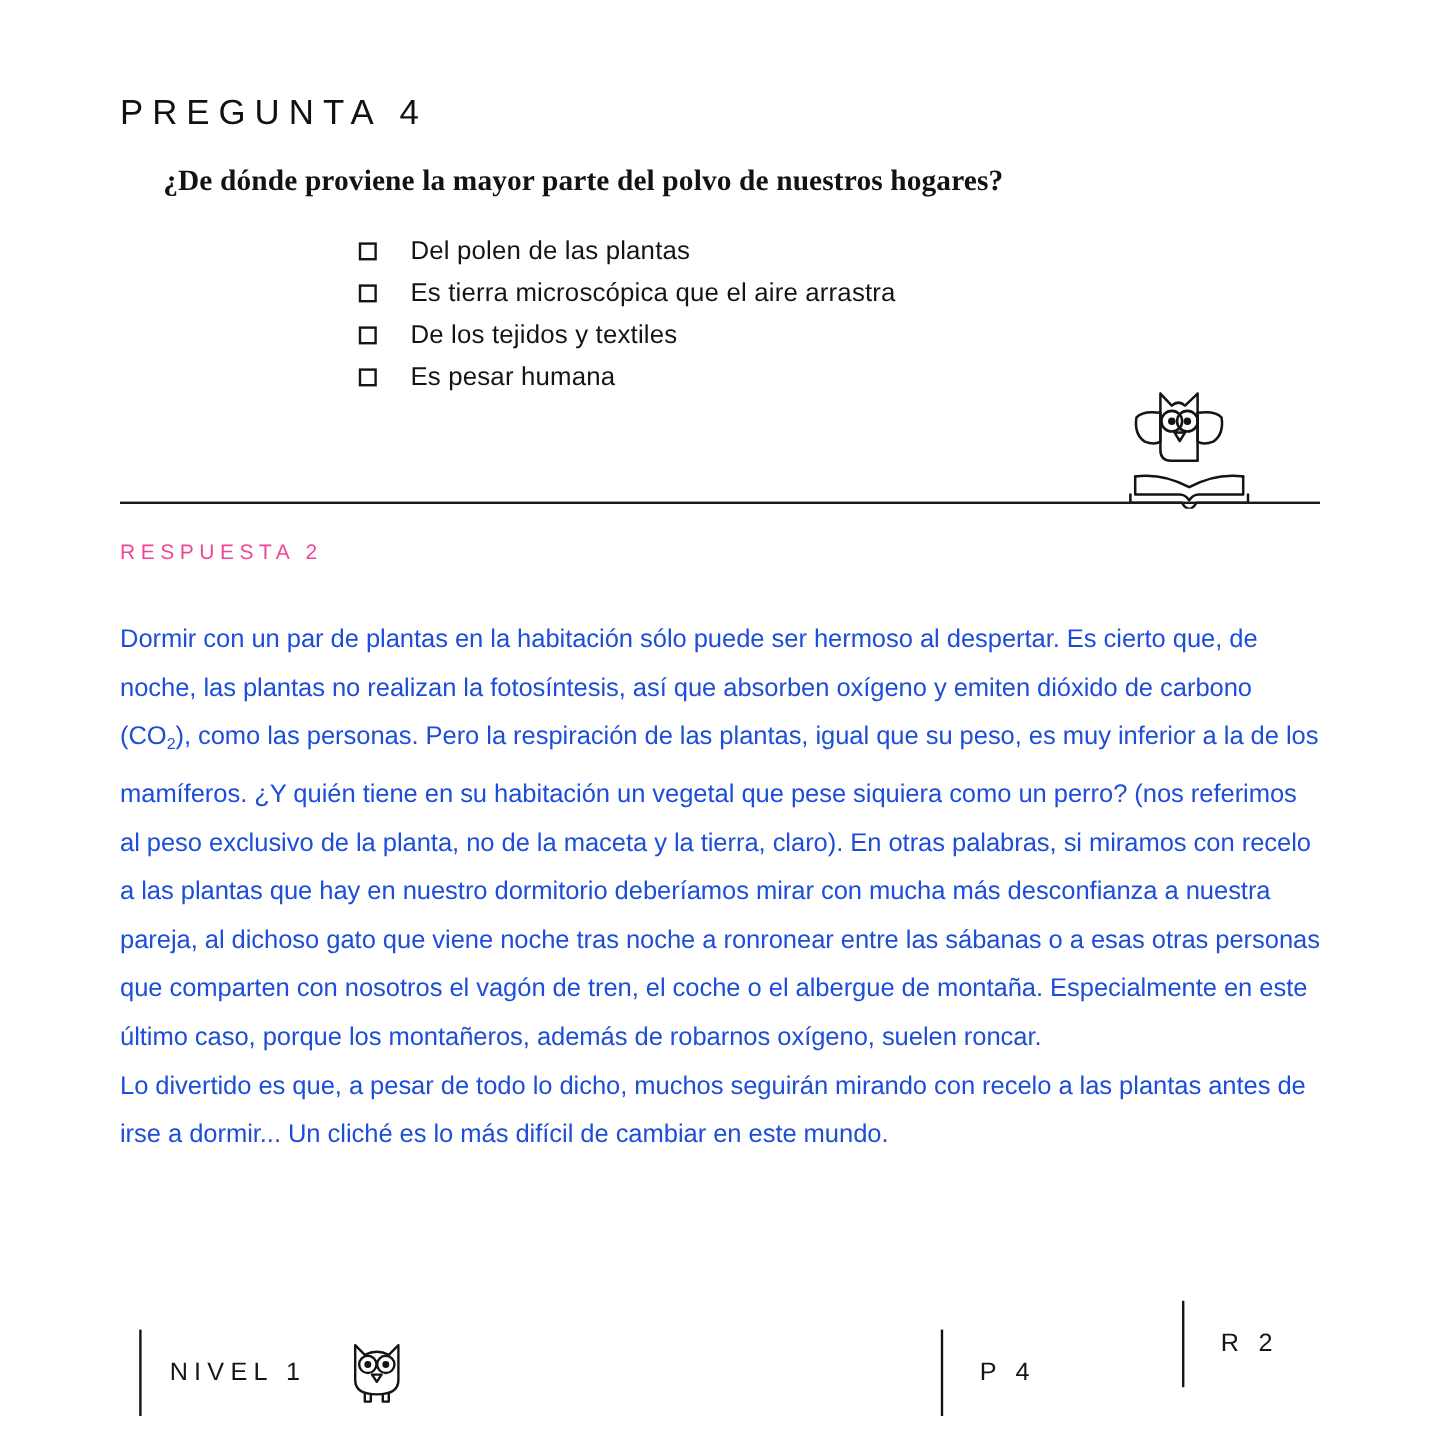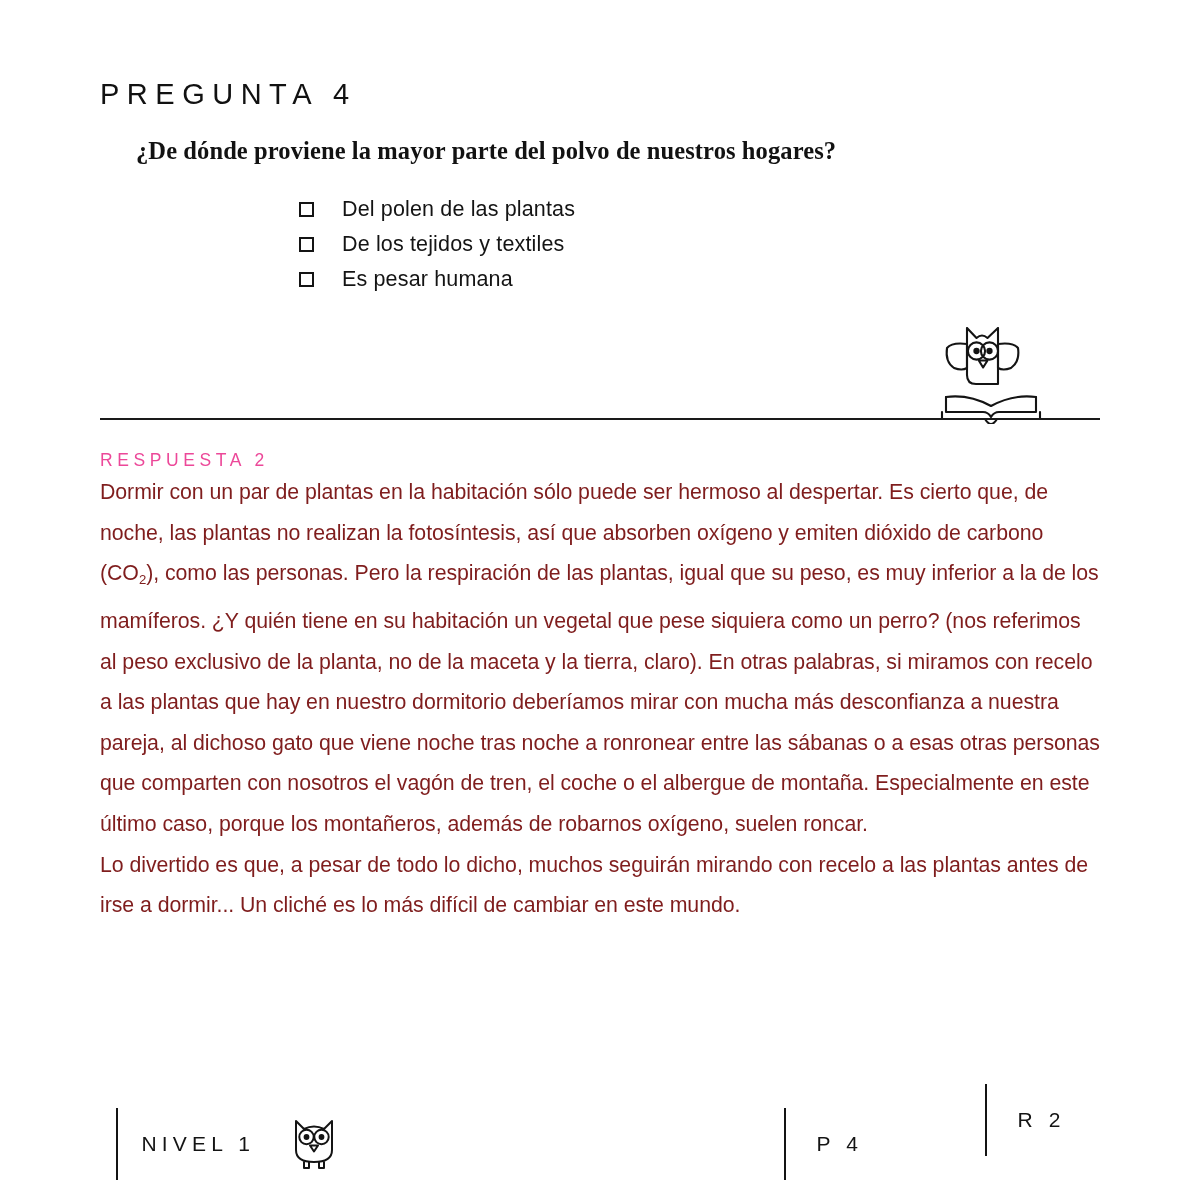--- a/index.html
+++ b/index.html
@@ -102,26 +102,26 @@
     font-size: 17.5px;
     letter-spacing: 4.6px;
     font-weight: 400;
     color: #ec4899;
     white-space: nowrap;
   }
 
   .answer-body {
     position: absolute;
     left: 100px;
-    top: 472px;
+    top: 512px;
     width: 1002px;
     font-size: 21.3px;
     font-weight: 400;
     line-height: 40.6px;
-    color: #7f1d1d;
+    color: #1d4ed8;
     letter-spacing: -0.05px;
     text-align: left;
   }
   .answer-body p {
     margin: 0;
   }
   .answer-body sub {
     font-size: 0.62em;
     vertical-align: -0.32em;
   }
@@ -169,20 +169,24 @@
 
   <div class="question-text">¿De dónde proviene la mayor parte del polvo de nuestros hogares?</div>
 
   <div class="options">
     <div class="option-row">
       <span class="checkbox"></span>
       <span class="option-label">Del polen de las plantas</span>
     </div>
     <div class="option-row">
       <span class="checkbox"></span>
+      <span class="option-label">Es tierra microscópica que el aire arrastra</span>
+    </div>
+    <div class="option-row">
+      <span class="checkbox"></span>
       <span class="option-label">De los tejidos y textiles</span>
     </div>
     <div class="option-row">
       <span class="checkbox"></span>
       <span class="option-label">Es pesar humana</span>
     </div>
   </div>
 
   <svg class="owl-book" viewBox="0 0 110 106">
     <g fill="none" stroke="#141414" stroke-width="2.1" stroke-linejoin="round" stroke-linecap="round">

